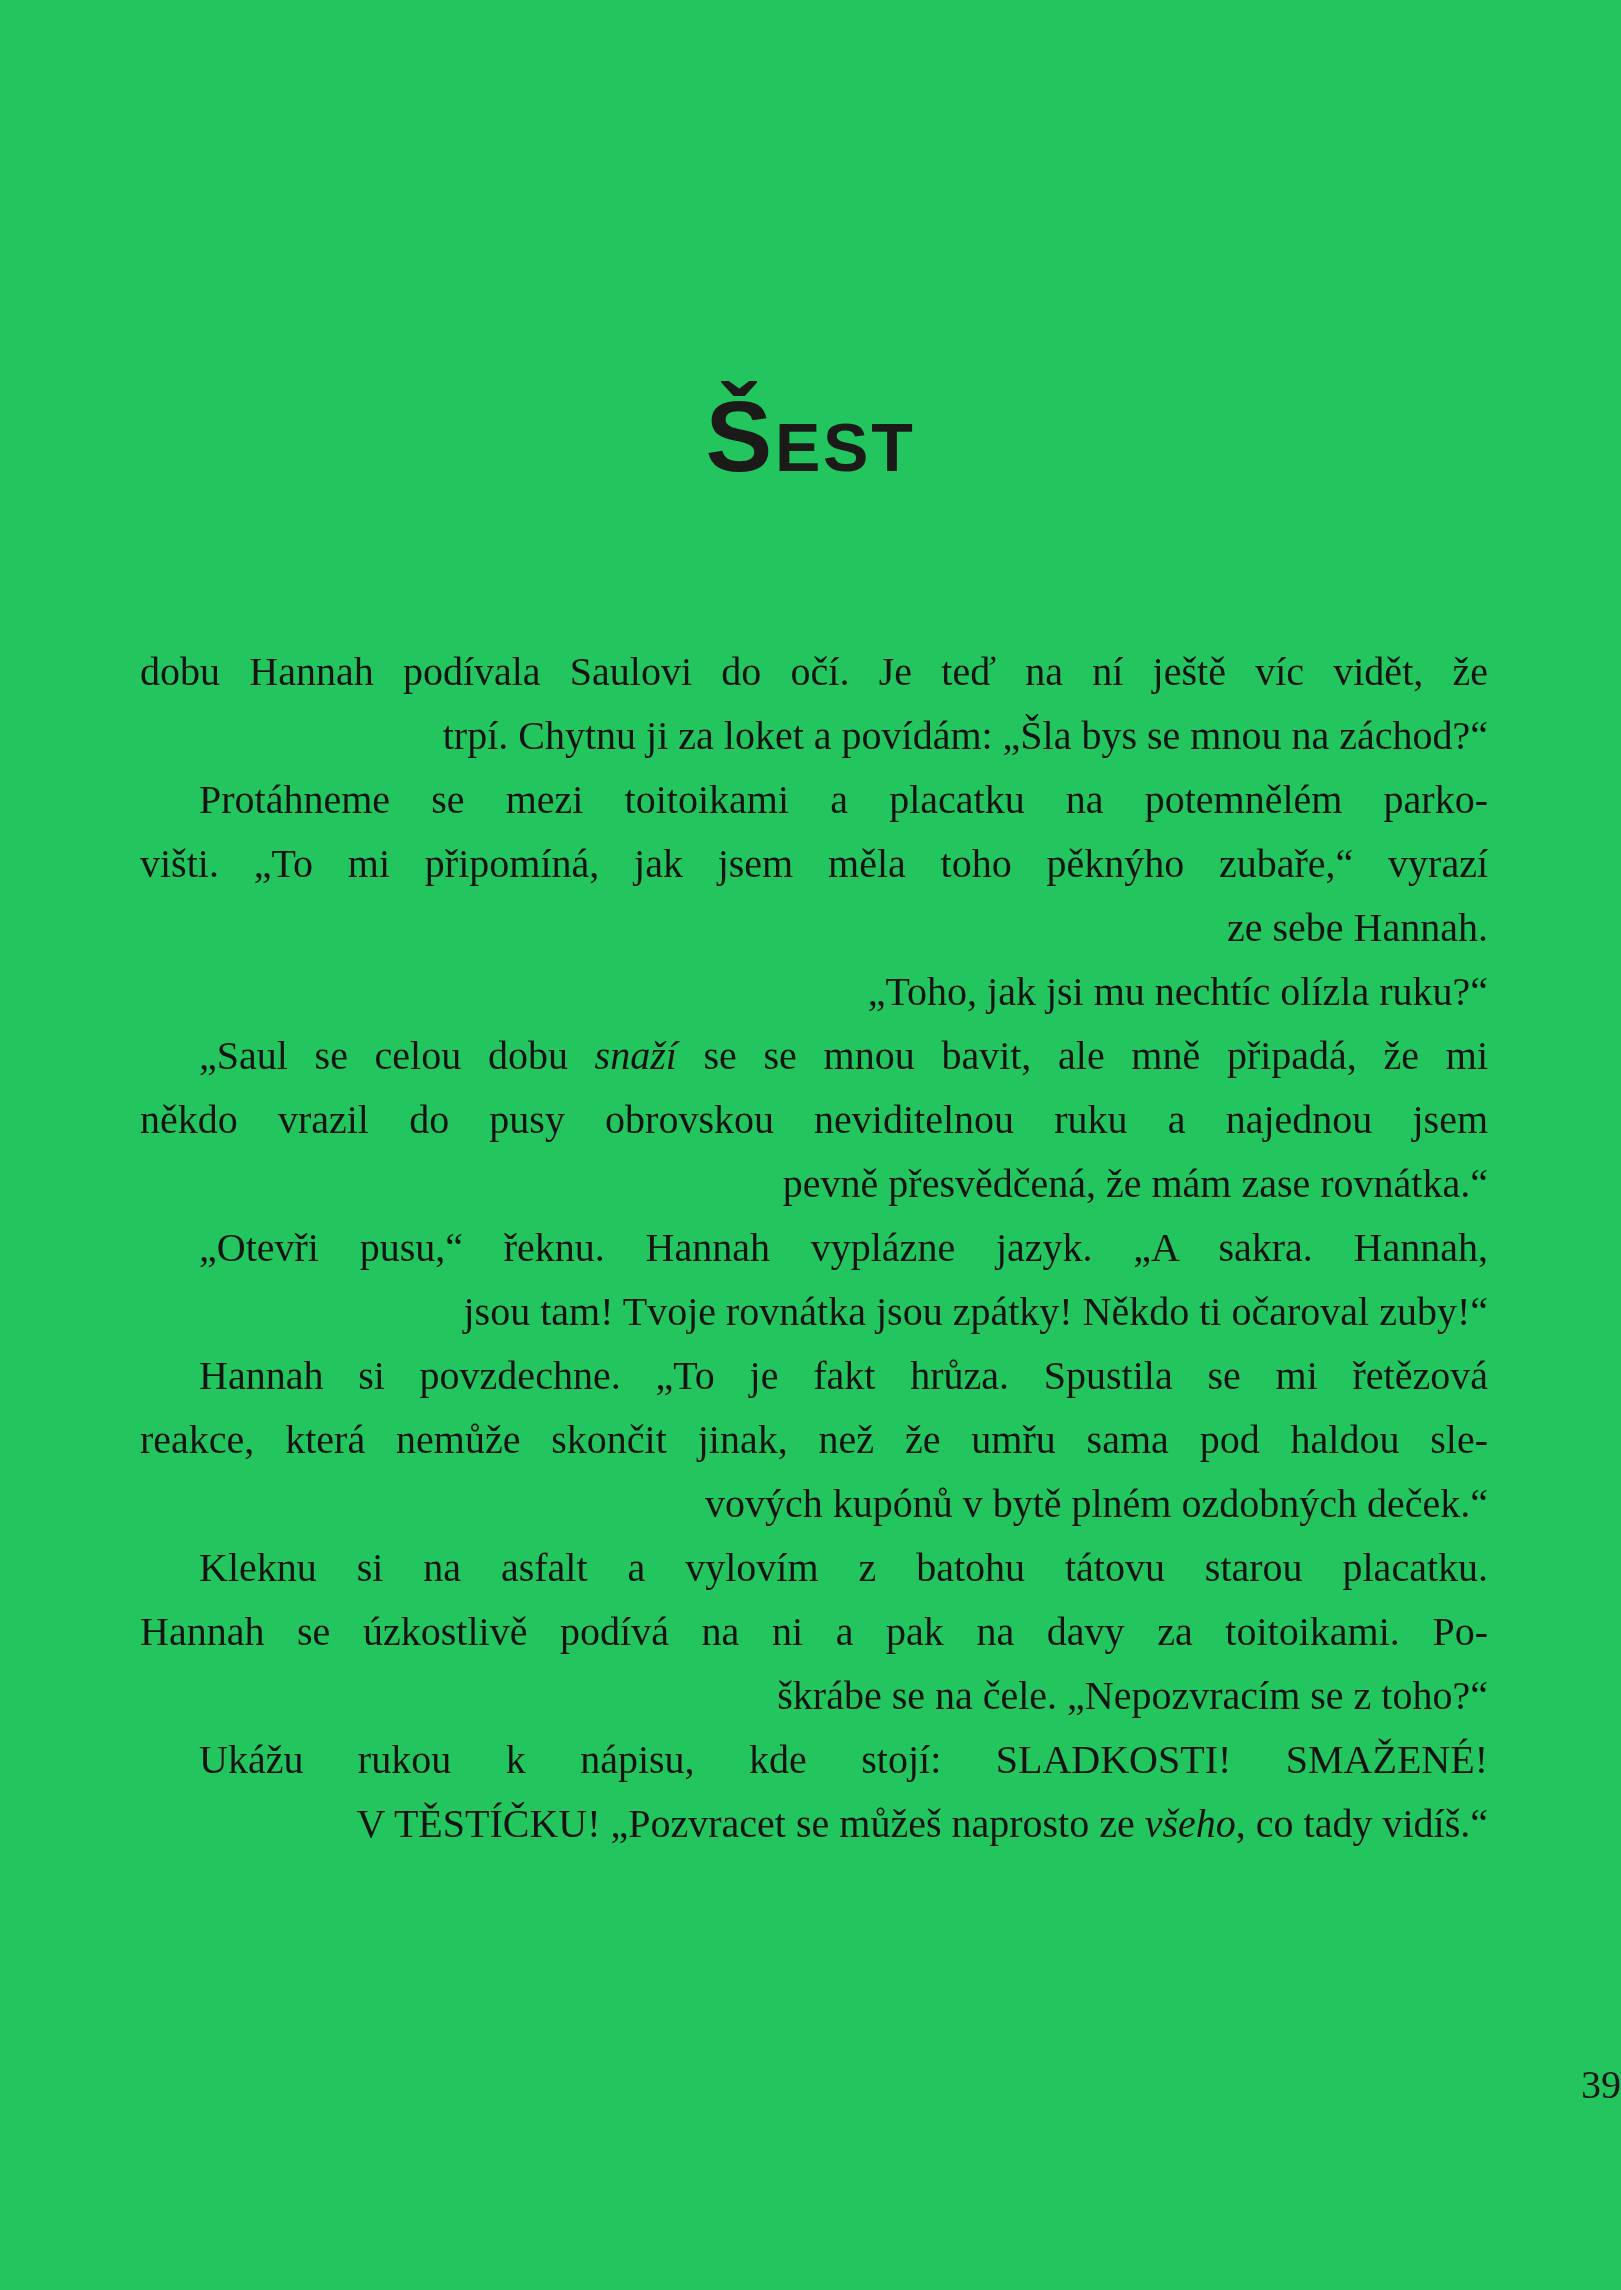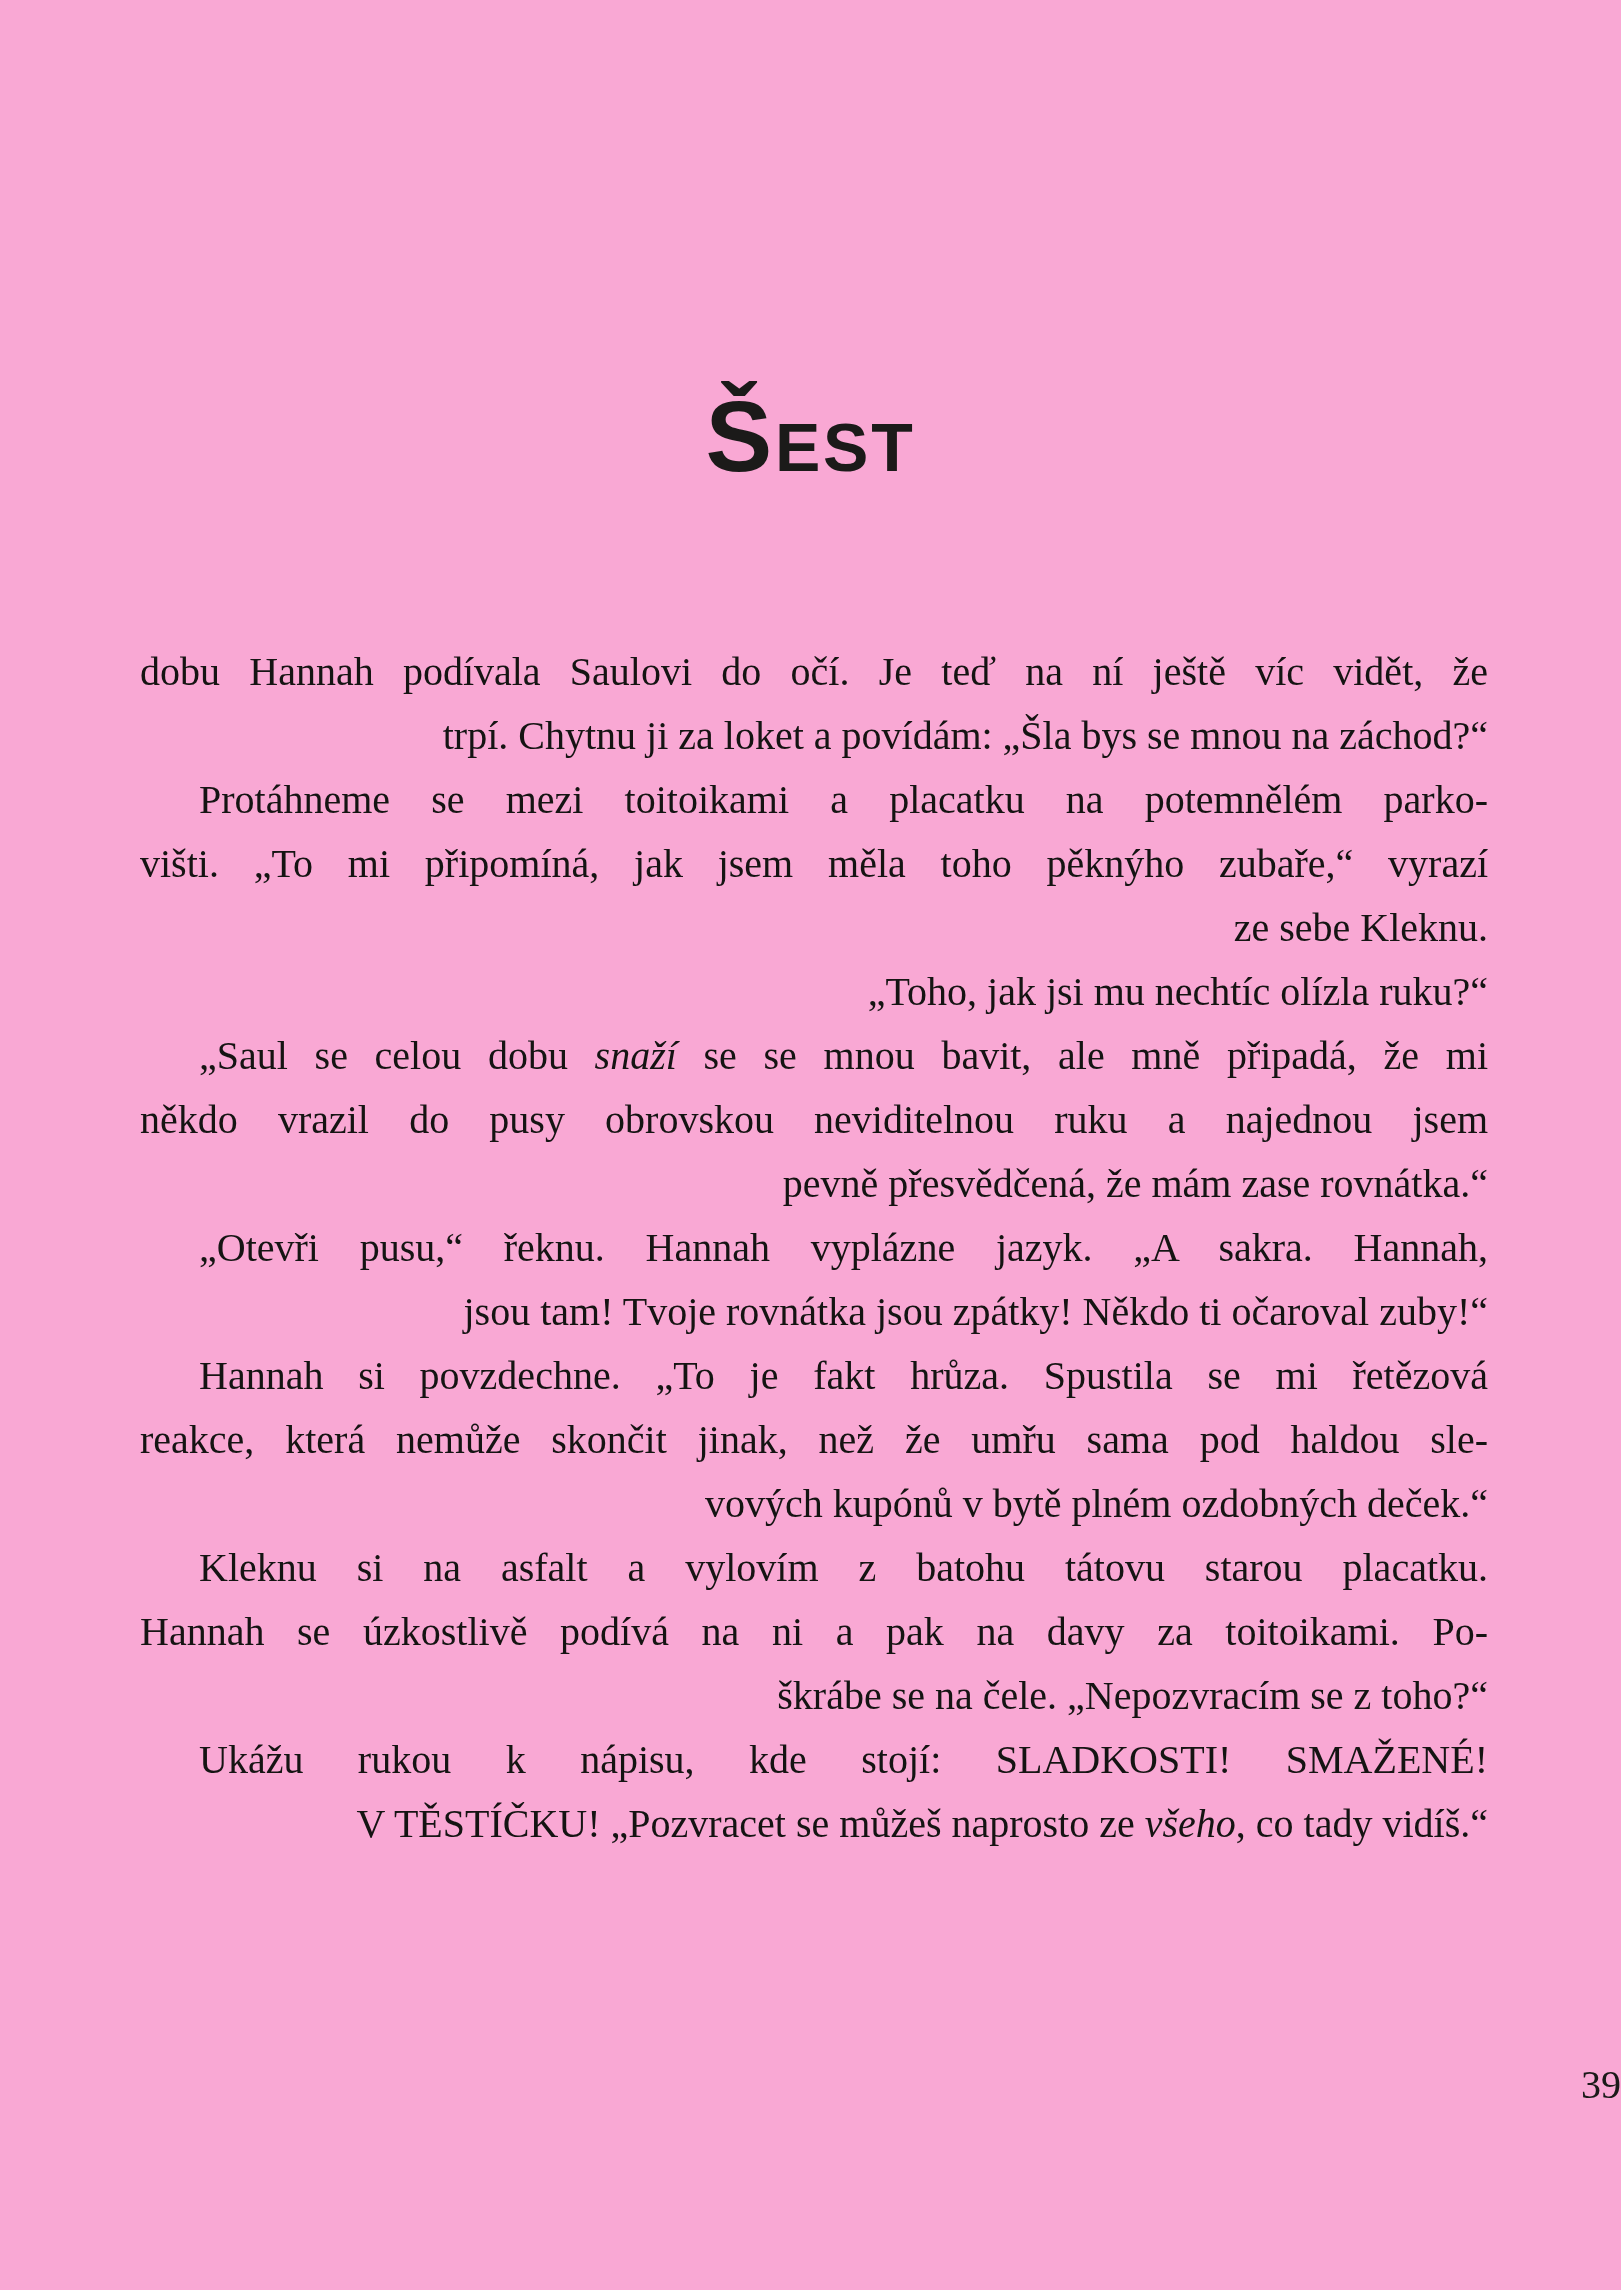--- a/index.html
+++ b/index.html
@@ -4,21 +4,21 @@
 <style>
   html, body {
     margin: 0;
     padding: 0;
     background: #ffffff;
   }
   .page {
     position: relative;
     width: 1621px;
     height: 2290px;
-    background: #f9a8d4;
+    background: #22c55e;
     overflow: hidden;
     font-family: "Liberation Serif", serif;
     color: #151413;
   }
   .chapter-title {
     position: absolute;
     top: 386px;
     left: 0;
     width: 100%;
     text-align: center;
@@ -73,21 +73,21 @@
 <body>
 
 <div class="page">
   <h1 class="chapter-title"><span class="t-initial">Š</span><span class="t-rest">EST</span></h1>
 
   <div class="text-block">
       <div class="line just"><span>dobu Hannah podívala Saulovi do očí. Je teď na ní ještě víc vidět, že</span></div>
       <div class="line"><span>trpí. Chytnu ji za loket a povídám: „Šla bys se mnou na záchod?“</span></div>
       <div class="line just ind"><span>Protáhneme se mezi toitoikami a placatku na potemnělém parko-</span></div>
       <div class="line just"><span>višti. „To mi připomíná, jak jsem měla toho pěknýho zubaře,“ vyrazí</span></div>
-      <div class="line"><span>ze sebe Kleknu.</span></div>
+      <div class="line"><span>ze sebe Hannah.</span></div>
       <div class="line ind"><span>„Toho, jak jsi mu nechtíc olízla ruku?“</span></div>
       <div class="line just ind"><span>„Saul se celou dobu </span><span class="it">snaží</span><span> se se mnou bavit, ale mně připadá, že mi</span></div>
       <div class="line just"><span>někdo vrazil do pusy obrovskou neviditelnou ruku a najednou jsem</span></div>
       <div class="line"><span>pevně přesvědčená, že mám zase rovnátka.“</span></div>
       <div class="line just ind"><span>„Otevři pusu,“ řeknu. Hannah vyplázne jazyk. „A sakra. Hannah,</span></div>
       <div class="line"><span>jsou tam! Tvoje rovnátka jsou zpátky! Někdo ti očaroval zuby!“</span></div>
       <div class="line just ind"><span>Hannah si povzdechne. „To je fakt hrůza. Spustila se mi řetězová</span></div>
       <div class="line just"><span>reakce, která nemůže skončit jinak, než že umřu sama pod haldou sle-</span></div>
       <div class="line"><span>vových kupónů v bytě plném ozdobných deček.“</span></div>
       <div class="line just ind"><span>Kleknu si na asfalt a vylovím z batohu tátovu starou placatku.</span></div>

